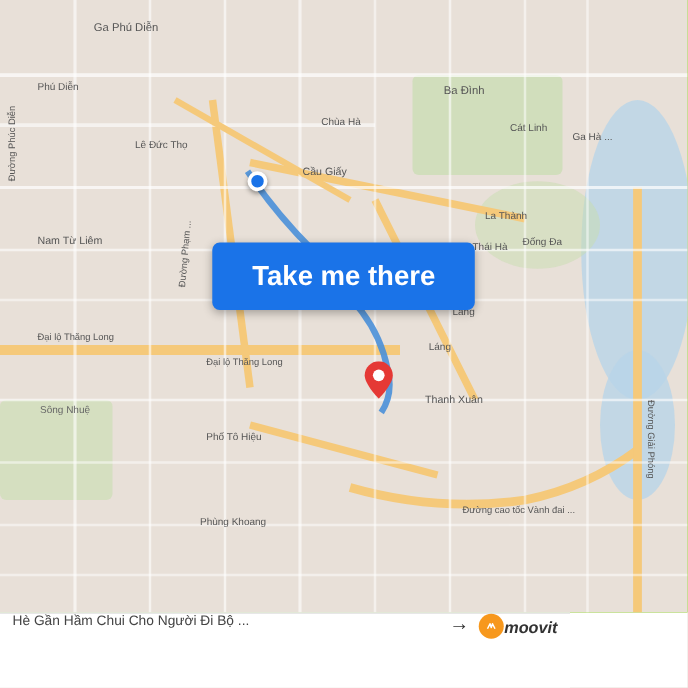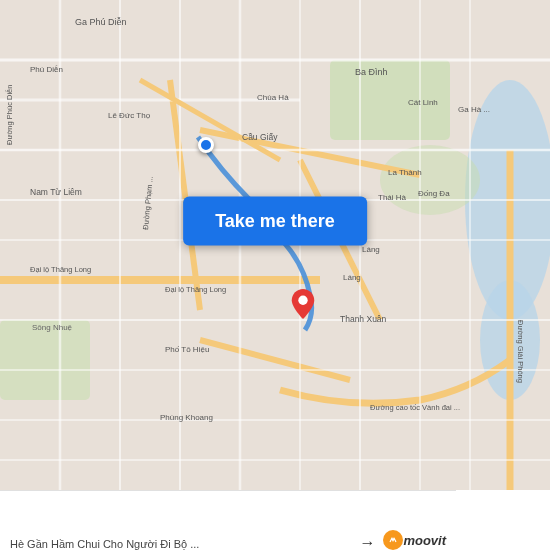--- a/index.html
+++ b/index.html
@@ -31,21 +31,21 @@
     #take-me-there-btn {
       position: absolute;
       left: 50%;
       top: 45%;
       transform: translate(-50%, -50%);
       background-color: #1a73e8;
       color: white;
       border: none;
       border-radius: 6px;
       padding: 14px 32px;
-      font-size: 18px;
+      font-size: 22px;
       font-weight: 600;
       cursor: pointer;
       white-space: nowrap;
       box-shadow: 0 2px 8px rgba(0,0,0,0.3);
       z-index: 10;
     }
 
     
     .origin-marker {
       position: absolute;
@@ -87,21 +87,21 @@
       color: #555;
       padding: 2px 6px;
       z-index: 6;
     }
 
     #bottom-content {
       width: 456px;
       height: 60px;
       background: white;
       display: flex;
-      align-items: flex-end;
+      align-items: flex-start;
       padding: 0 10px;
       border-top: 1px solid #e0e0e0;
       position: relative;
     }
 
     .bottom-from {
       font-size: 11px;
       color: #444;
       flex: 1;
       overflow: hidden;

